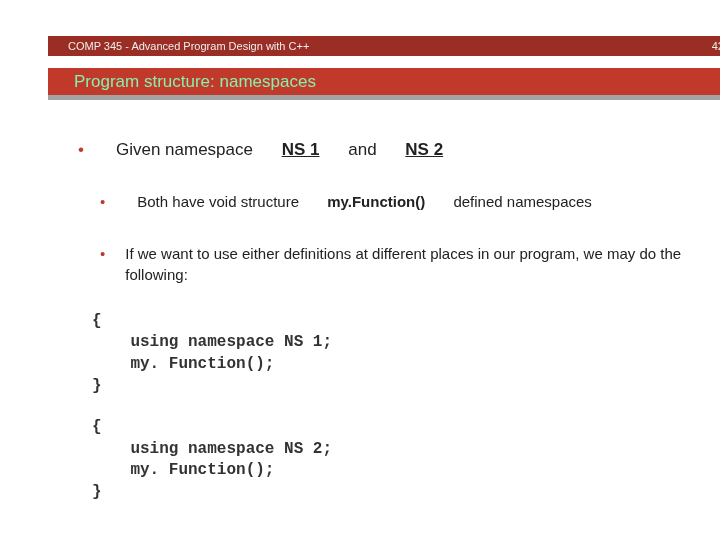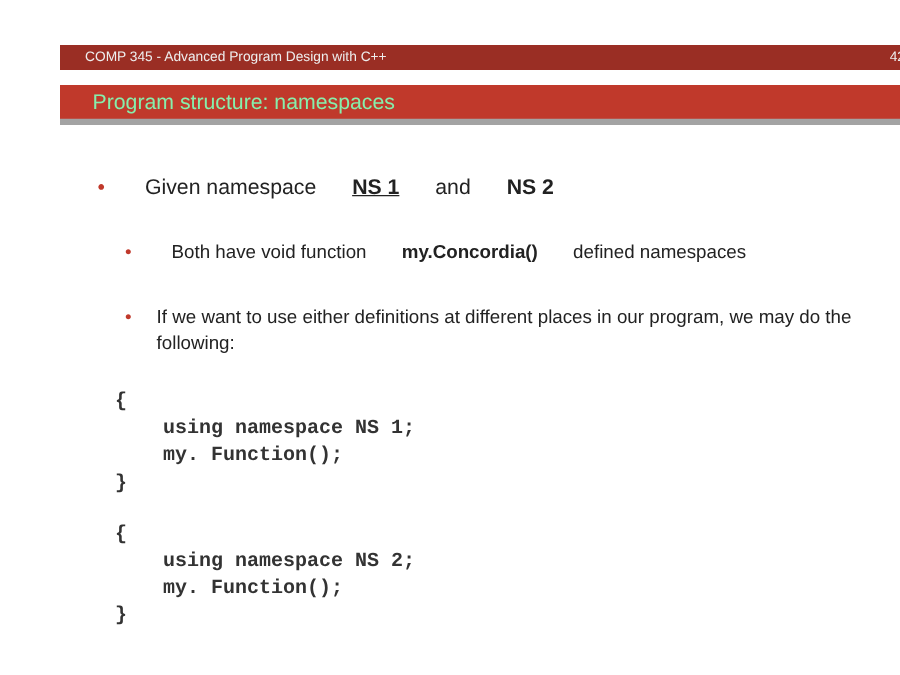--- a/index.html
+++ b/index.html
@@ -28,28 +28,28 @@
 
 <div class="titlebar">
   <span>Program structure: namespaces</span>
 </div>
 
 <div class="content">
 
   <div class="bullet-l1">
     <span class="dot1">•</span>
     <span>
-      <span>Given namespace </span><span class="b" style="text-decoration:underline">NS 1</span><span> and </span><span class="b" style=""> NS 2</span>
+      <span>Given namespace </span><span class="b" style="text-decoration:underline">NS 1</span><span> and </span><span class="b" style="text-decoration:underline"> NS 2</span>
     </span>
   </div>
 
   <div class="bullet-l2">
     <span class="dot">•</span>
     <span>
-      <span>Both have void function </span><span class="b">my.Concordia()</span><span> defined namespaces</span>
+      <span>Both have void structure </span><span class="b">my.Function()</span><span> defined namespaces</span>
     </span>
   </div>
 
   <div class="bullet-l2">
     <span class="dot">•</span>
     <span>If we want to use either definitions at different places in our program, we may do the following:</span>
   </div>
 
   <div class="code">{
     using namespace NS 1;

